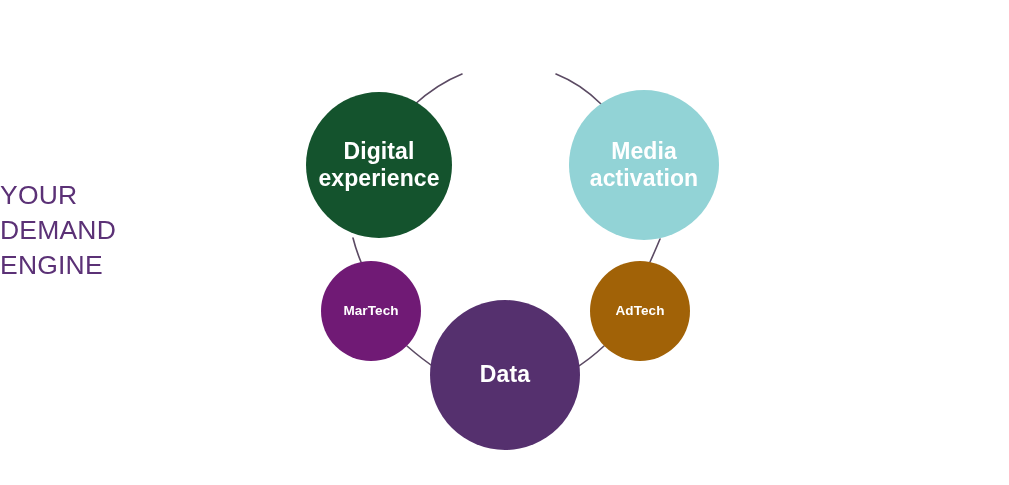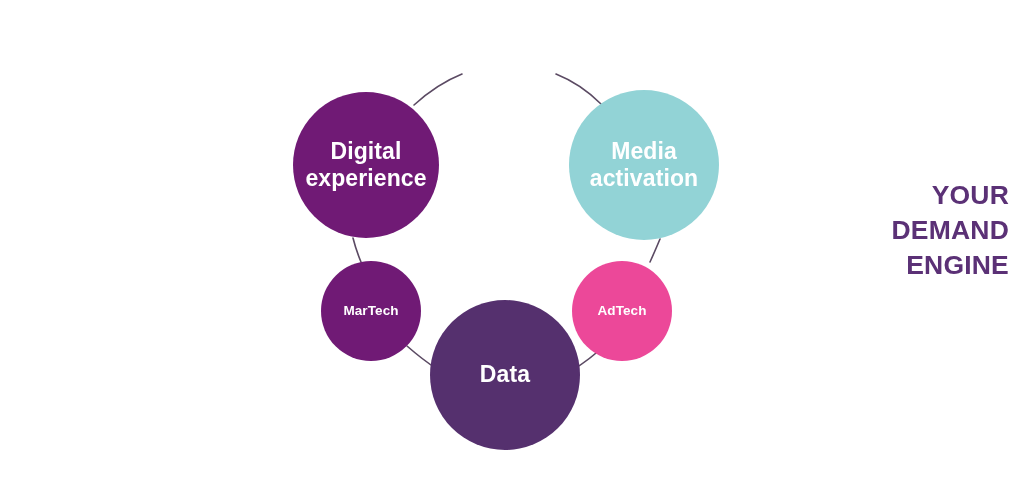--- a/index.html
+++ b/index.html
@@ -43,58 +43,58 @@
   
   .node-lg .node-label { font-size: 23px; }
   
   .node-sm .node-label { font-size: 13.5px; }
   
   .node-yellow .node-label { font-size: 13px; line-height: 1.3; }
 
   #center-title {
     position: absolute;
     z-index: 3;
-    text-align: right;
-    font-weight: bold;
+    text-align: left;
+    font-weight: normal;
     font-size: 26.5px;
     line-height: 1.32;
     letter-spacing: 0.2px;
     white-space: pre-line;
   }
 </style>
 </head>
 <body style="background: rgb(255, 255, 255);">
 
 <div id="canvas" style="background: rgb(255, 255, 255);">
 
   <svg id="connectors" viewBox="0 0 1009 485" xmlns="http://www.w3.org/2000/svg">
       <path d="M 414,105 Q 437,84 462,74" fill="none" stroke="#5B4A63" stroke-width="1.6" stroke-linecap="round"></path>
       <path d="M 556,74 Q 581,84 601,104" fill="none" stroke="#5B4A63" stroke-width="1.6" stroke-linecap="round"></path>
       <path d="M 353,238 Q 356,250 361,262" fill="none" stroke="#5B4A63" stroke-width="1.6" stroke-linecap="round"></path>
       <path d="M 660,239 Q 655,251 650,262" fill="none" stroke="#5B4A63" stroke-width="1.6" stroke-linecap="round"></path>
       <path d="M 407,346 Q 423,360 437,369" fill="none" stroke="#5B4A63" stroke-width="1.6" stroke-linecap="round"></path>
       <path d="M 604,346 Q 589,360 574,369" fill="none" stroke="#5B4A63" stroke-width="1.6" stroke-linecap="round"></path>
     </svg>
 
-  <div class="node node-lg node-pink" style="width: 146px; height: 146px; left: 293px; top: 92px; background: #701a75; color: rgb(255, 255, 255);">
+  <div class="node node-lg node-pink" style="width: 146px; height: 146px; left: 306px; top: 92px; background: #14532d; color: rgb(255, 255, 255);">
     <div class="node-label" style="white-space: pre-line;">Digital
 experience</div>
   </div>
 
   <div class="node node-lg node-teal" style="width: 150px; height: 150px; left: 569px; top: 90px; background: rgb(146, 211, 214); color: rgb(255, 255, 255);">
     <div class="node-label" style="white-space: pre-line;">Media
 activation</div>
   </div>
 
 
   <div class="node node-sm node-navy" style="width: 100px; height: 100px; left: 321px; top: 261px; background: #701a75; color: rgb(255, 255, 255);">
     <div class="node-label" style="white-space: pre-line;">MarTech</div>
   </div>
 
-  <div class="node node-sm node-periwinkle" style="width: 100px; height: 100px; left: 572px; top: 261px; background: #ec4899; color: rgb(255, 255, 255);">
+  <div class="node node-sm node-periwinkle" style="width: 100px; height: 100px; left: 590px; top: 261px; background: #a16207; color: rgb(255, 255, 255);">
     <div class="node-label" style="white-space: pre-line;">AdTech</div>
   </div>
 
   <div class="node node-lg node-purple" style="width: 150px; height: 150px; left: 430px; top: 300px; background: rgb(85, 48, 110); color: rgb(255, 255, 255);">
     <div class="node-label" style="white-space: pre-line;">Data</div>
   </div>
 
   <div id="center-title" style="color: rgb(91, 49, 118); left: 0px; right: 0px; top: 178px; width: 1009px;">YOUR
 DEMAND
 ENGINE</div>

